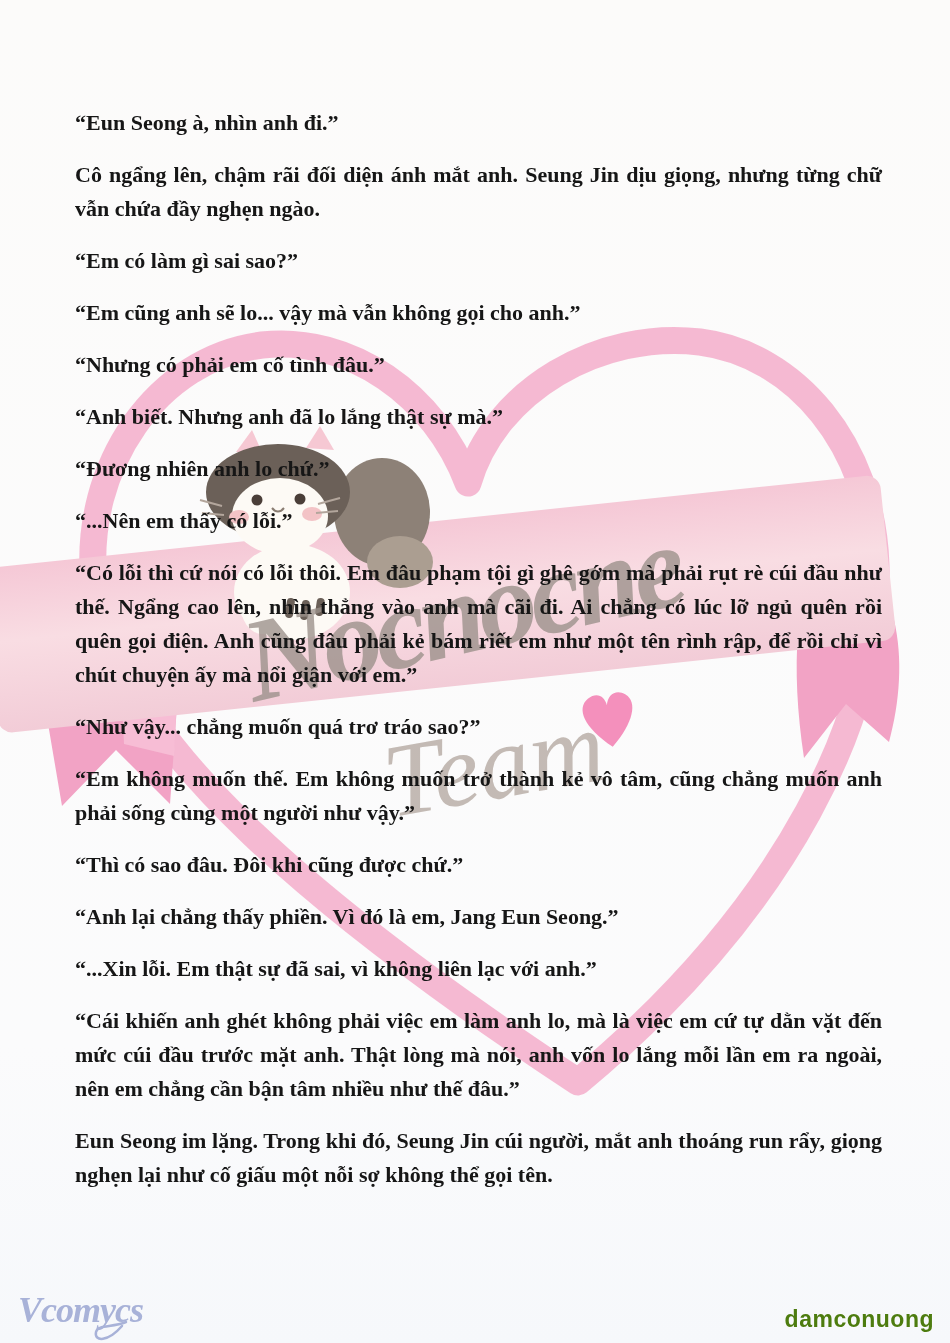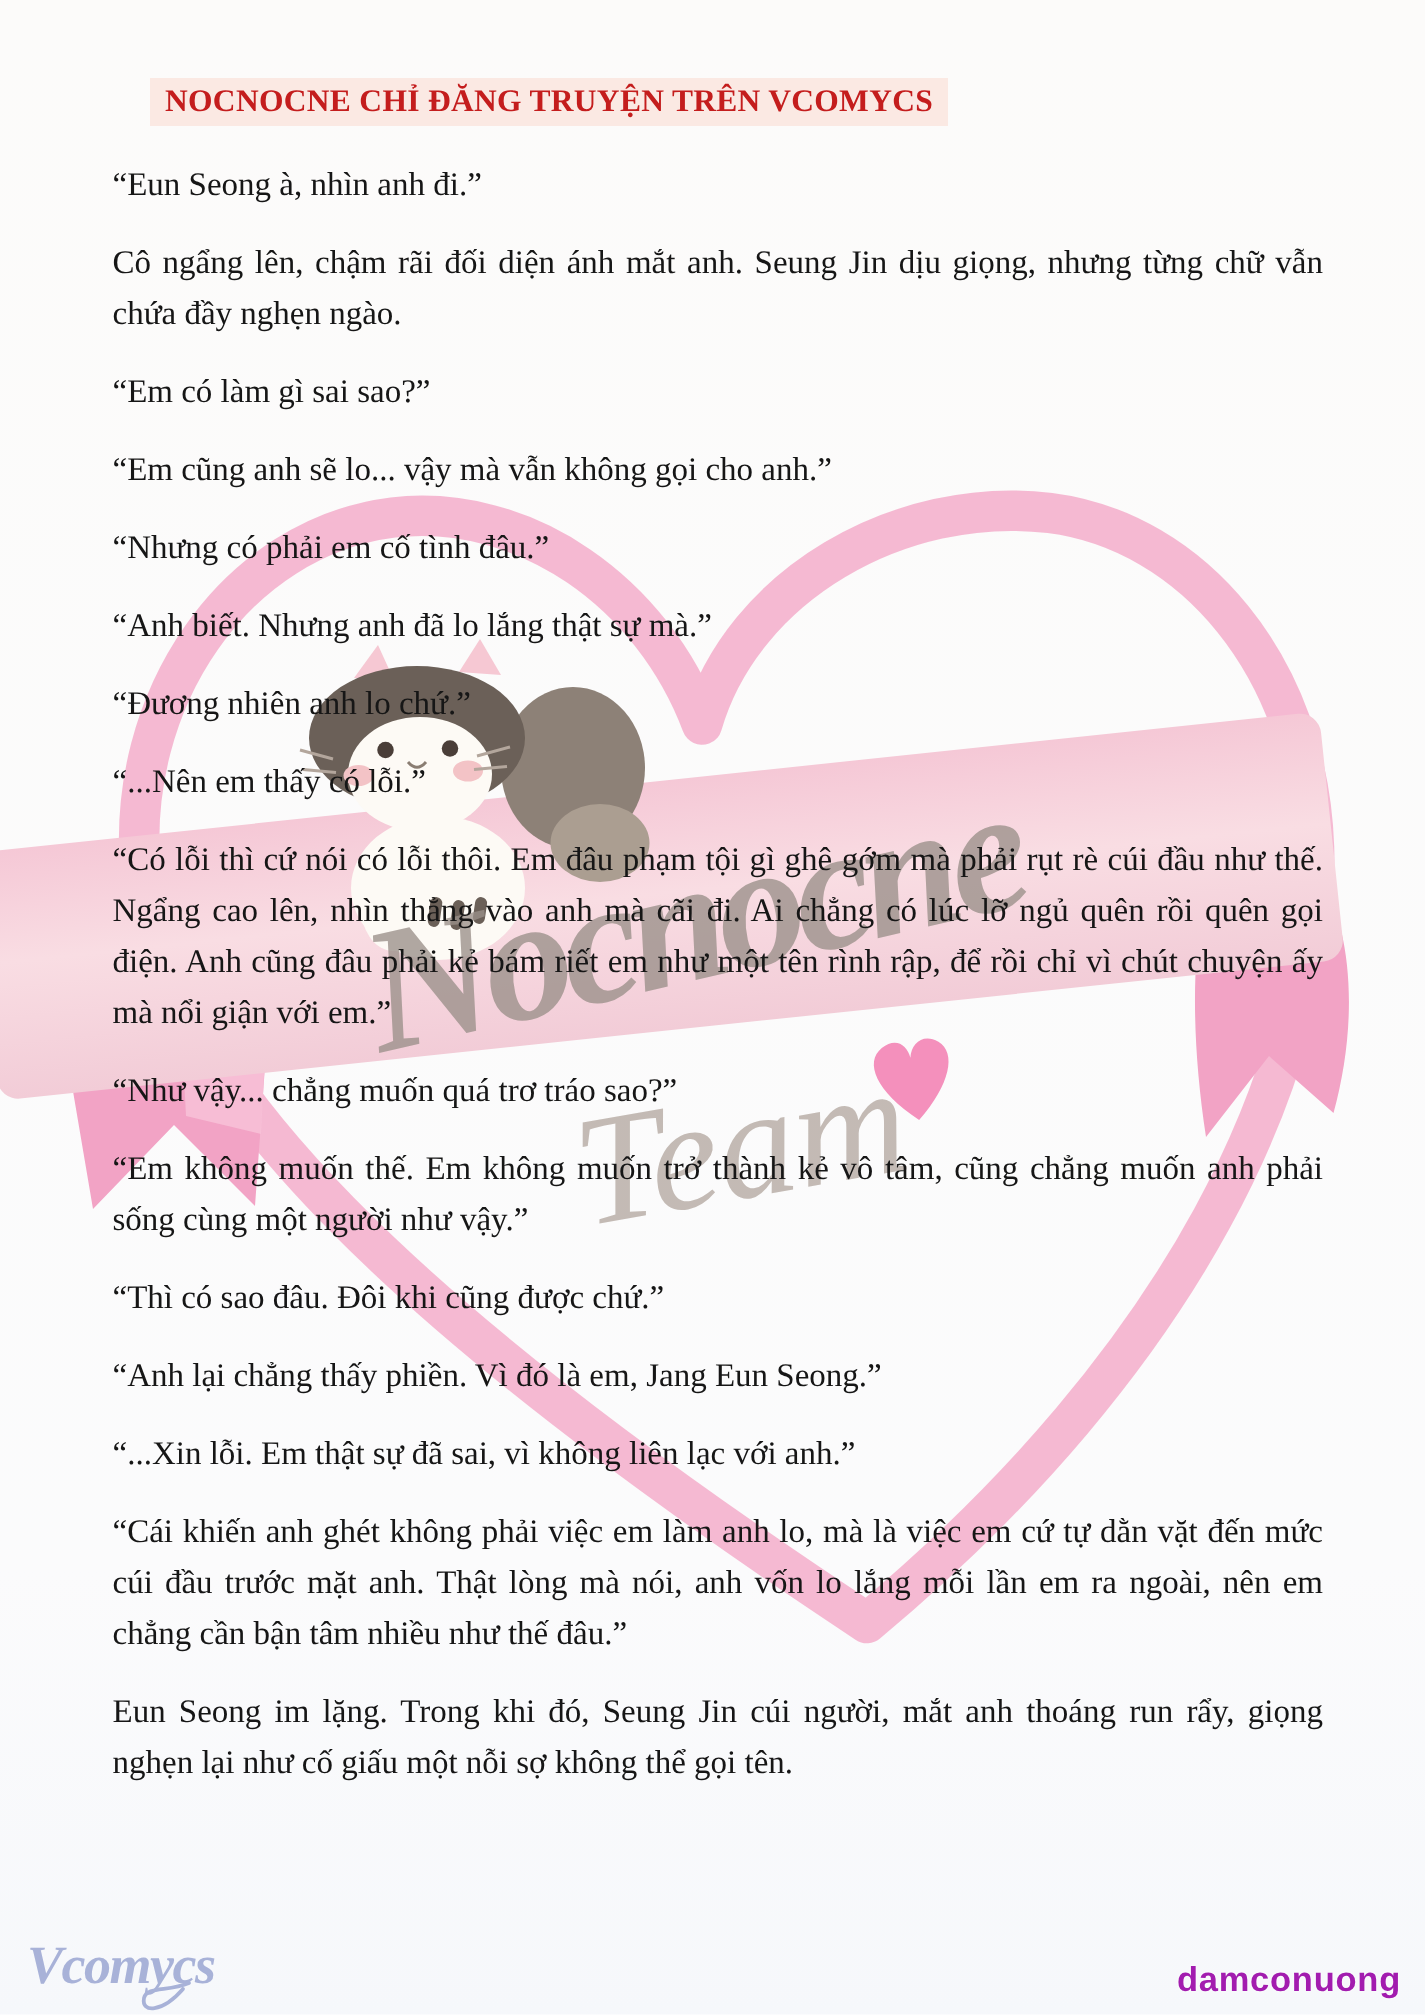--- a/index.html
+++ b/index.html
@@ -14,27 +14,27 @@
   .header-badge{
     position:absolute;left:100px;top:52px;z-index:2;
     background:#fbe9e3;color:#c41d1d;
     font-weight:bold;font-size:21px;letter-spacing:.2px;
     padding:4px 10px 5px 10px;line-height:1.1;
   }
   .content{
     position:absolute;left:75px;top:106px;width:807px;z-index:2;
     color:#161616;font-size:22px;line-height:34px;text-align:justify;
   }
-  .content p{margin:0 0 18px 0;}
+  .content p{margin:0 0 18px 0;font-weight:bold;}
   .footer-left{position:absolute;left:12px;top:1282px;z-index:2;}
   .footer-right{
     position:absolute;right:16px;top:1306px;z-index:2;
     font-family:"Liberation Sans","DejaVu Sans",sans-serif;
     font-weight:bold;font-size:23px;letter-spacing:.5px;
-    color:#a21caf;text-shadow:0 0 2px #ffffff;
+    color:#4d7c0f;text-shadow:0 0 2px #ffffff;
   }
 </style>
 </head>
 <body>
 
 <div class="page">
 
   <svg class="watermark" width="950" height="1343" viewBox="0 0 950 1343" aria-hidden="true">
     <defs>
       <linearGradient id="bannerGrad" x1="0" y1="0" x2="0" y2="1">
@@ -86,21 +86,20 @@
         <rect x="316" y="598" width="8" height="18" rx="4" transform="rotate(8 320 607)"></rect>
       </g>
     </g>
 
     <text x="470" y="652" transform="rotate(-13 470 652)" font-family="Liberation Serif, DejaVu Serif, serif" font-style="italic" font-weight="bold" font-size="118" letter-spacing="-6" text-anchor="middle" fill-opacity="0.78" fill="#9a8f89">Nocnocne</text>
     <text x="500" y="798" transform="rotate(-10 500 798)" font-family="Liberation Serif, DejaVu Serif, serif" font-style="italic" font-size="104" text-anchor="middle" fill-opacity="0.8" fill="#b5aaa3">Team</text>
 
     <path d="M 609 747 C 583 724 578 704 591 696 C 601 690 608 696 609 705 C 611 695 620 690 629 697 C 640 706 633 726 609 747 Z" transform="rotate(-8 609 720)" fill="#f490bc"></path>
   </svg>
 
-  <div class="header-badge">NOCNOCNE CHỈ ĐĂNG TRUYỆN TRÊN VCOMYCS</div>
 
   <div class="content">
     <p>“Eun Seong à, nhìn anh đi.”</p>
     <p>Cô ngẩng lên, chậm rãi đối diện ánh mắt anh. Seung Jin dịu giọng, nhưng từng chữ vẫn chứa đầy nghẹn ngào.</p>
     <p>“Em có làm gì sai sao?”</p>
     <p>“Em cũng anh sẽ lo... vậy mà vẫn không gọi cho anh.”</p>
     <p>“Nhưng có phải em cố tình đâu.”</p>
     <p>“Anh biết. Nhưng anh đã lo lắng thật sự mà.”</p>
     <p>“Đương nhiên anh lo chứ.”</p>
     <p>“...Nên em thấy có lỗi.”</p>

